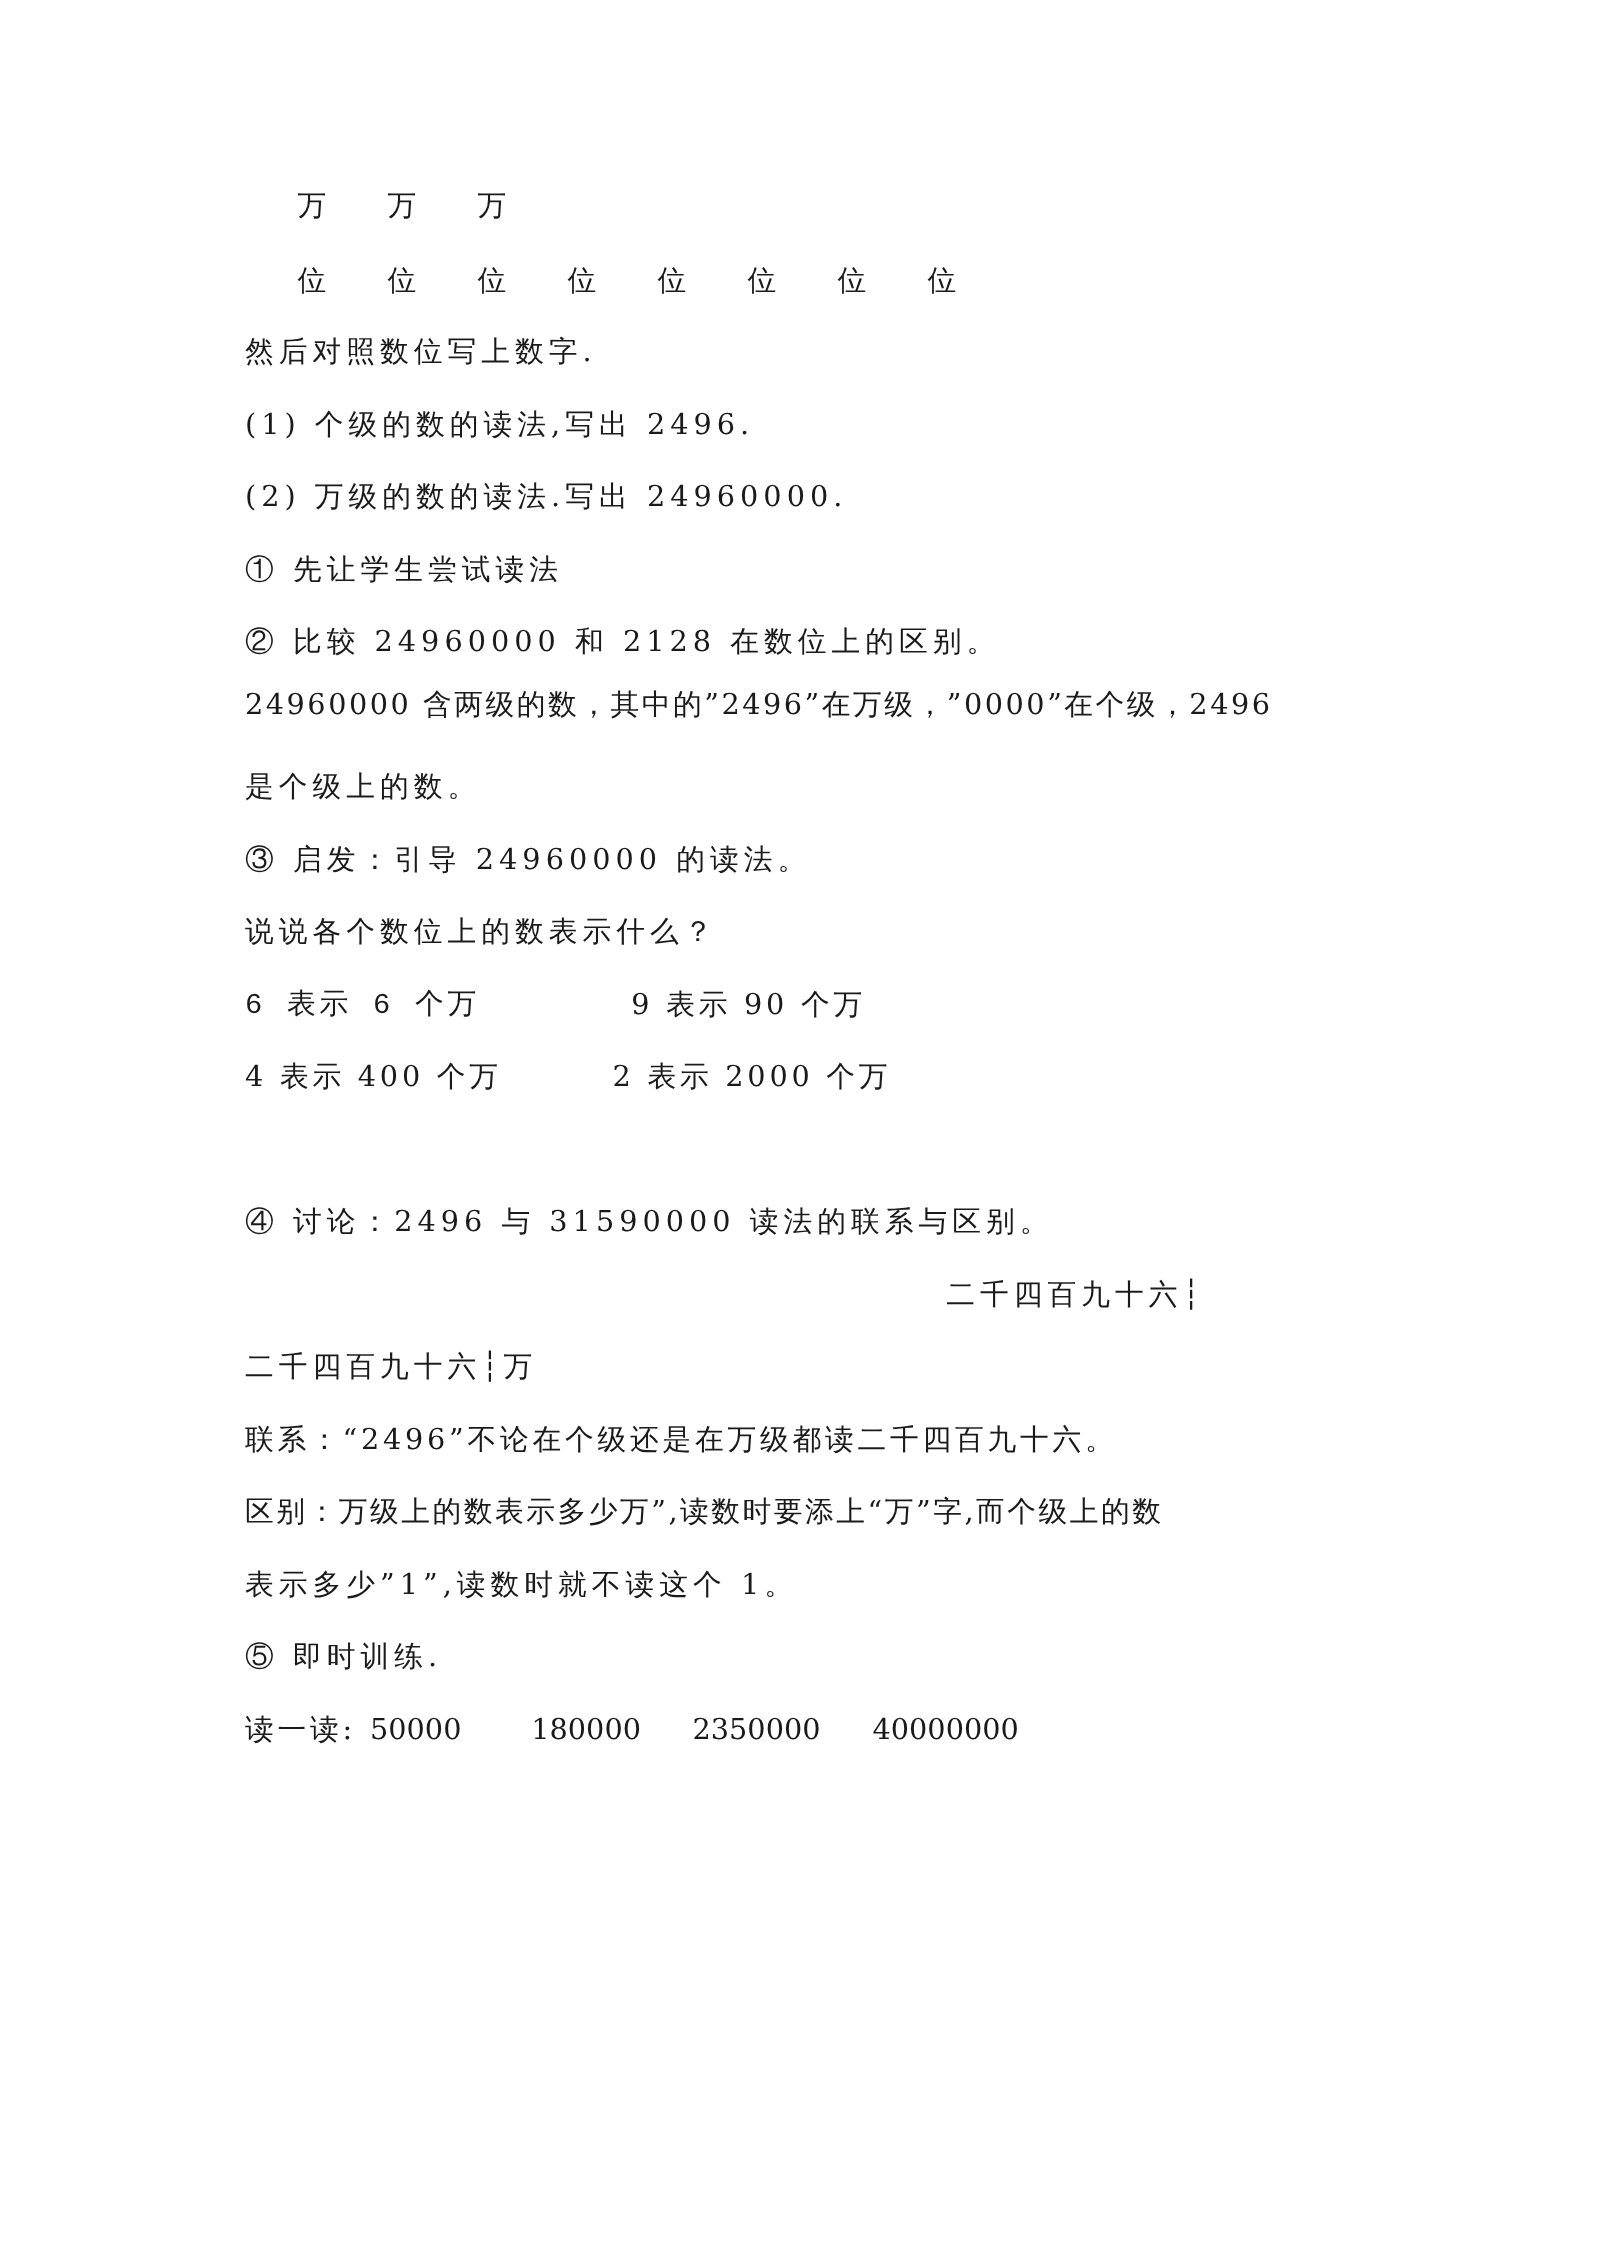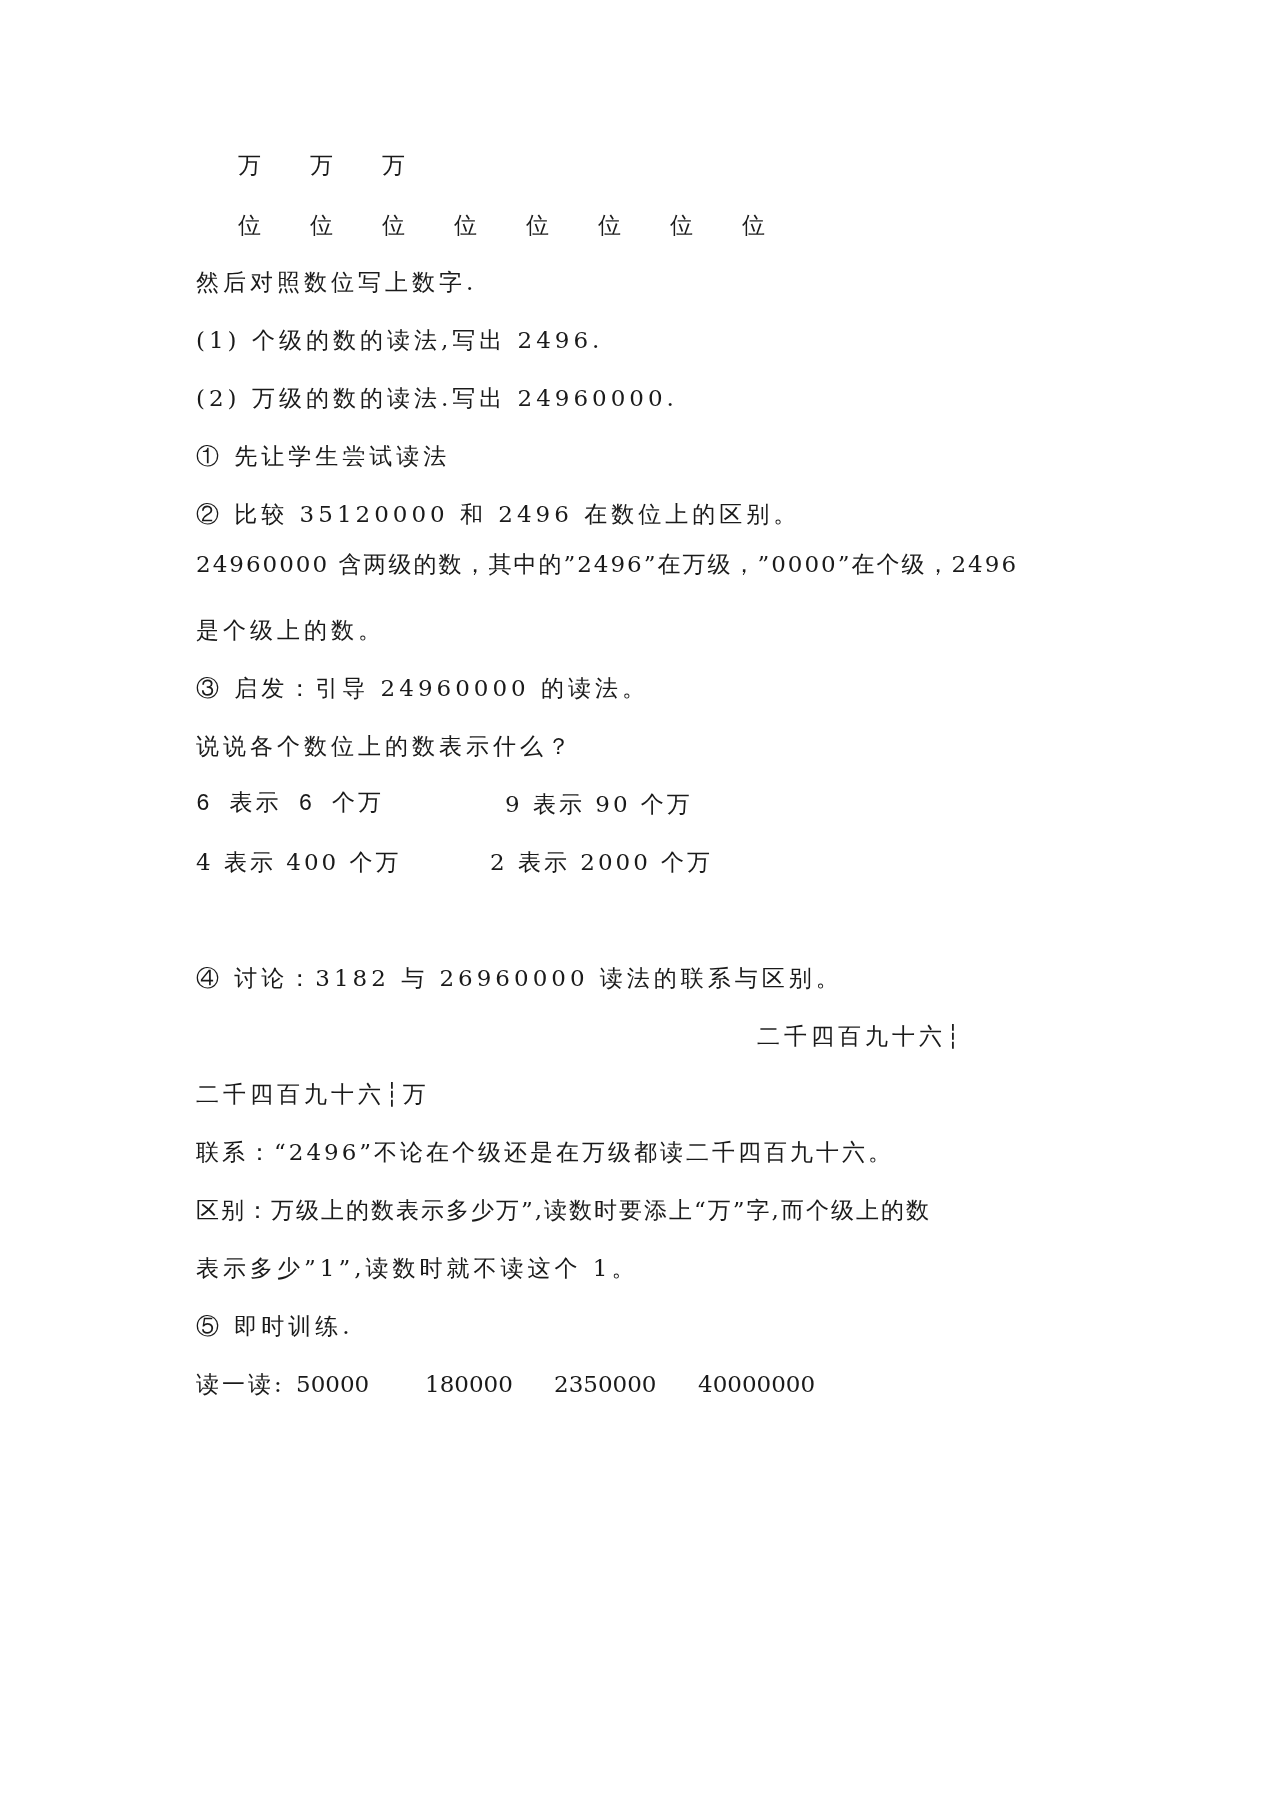--- a/index.html
+++ b/index.html
@@ -34,36 +34,36 @@
     <span class="cell" style="left:526px; top:210px;">位</span>
     <span class="cell" style="left:598px; top:210px;">位</span>
     <span class="cell" style="left:670px; top:210px;">位</span>
     <span class="cell" style="left:742px; top:210px;">位</span>
   </div>
 
   <div class="line" style="top:267px;text-align:center;">然后对照数位写上数字.</div>
   <div class="line" style="top:325px;">(1) 个级的数的读法,写出 2496.</div>
   <div class="line" style="top:383px;">(2) 万级的数的读法.写出 24960000.</div>
   <div class="line" style="top:441px;">① 先让学生尝试读法</div>
-  <div class="line" style="top:499px;">② 比较 35120000 和 2496 在数位上的区别。</div>
+  <div class="line" style="top:499px;">② 比较 24960000 和 2128 在数位上的区别。</div>
   <div class="line" style="top:549px; letter-spacing:2px;">24960000 含两级的数，其中的”2496”在万级，”0000”在个级，2496</div>
   <div class="line" style="top:615px;">是个级上的数。</div>
   <div class="line" style="top:673px;">③ 启发：引导 24960000 的读法。</div>
   <div class="line" style="top:731px;">说说各个数位上的数表示什么？</div>
 
   <div>
     <span class="cell" style="left:196px; top:789px; letter-spacing:3px;font-family:Liberation Mono, monospace;">6 表示 6 个万</span>
     <span class="cell" style="left:505px; top:789px; letter-spacing:3px;">9 表示 90 个万</span>
   </div>
   <div>
     <span class="cell" style="left:196px; top:847px; letter-spacing:3px;">4 表示 400 个万</span>
     <span class="cell" style="left:490px; top:847px; letter-spacing:3px;">2 表示 2000 个万</span>
   </div>
 
-  <div class="line" style="top:963px;">④ 讨论：3182 与 26960000 读法的联系与区别。</div>
+  <div class="line" style="top:963px;">④ 讨论：2496 与 31590000 读法的联系与区别。</div>
 
   <div class="line" style="top:1021px; left:757px;">二千四百九十六┆</div>
   <div class="line" style="top:1079px;">二千四百九十六┆万</div>
 
   <div class="line" style="top:1137px; letter-spacing:3px;">联系：“2496”不论在个级还是在万级都读二千四百九十六。</div>
   <div class="line" style="top:1195px; letter-spacing:2px;">区别：万级上的数表示多少万”,读数时要添上“万”字,而个级上的数</div>
   <div class="line" style="top:1253px;">表示多少”1”,读数时就不读这个 1。</div>
   <div class="line" style="top:1311px;">⑤ 即时训练.</div>
 
   <div>

